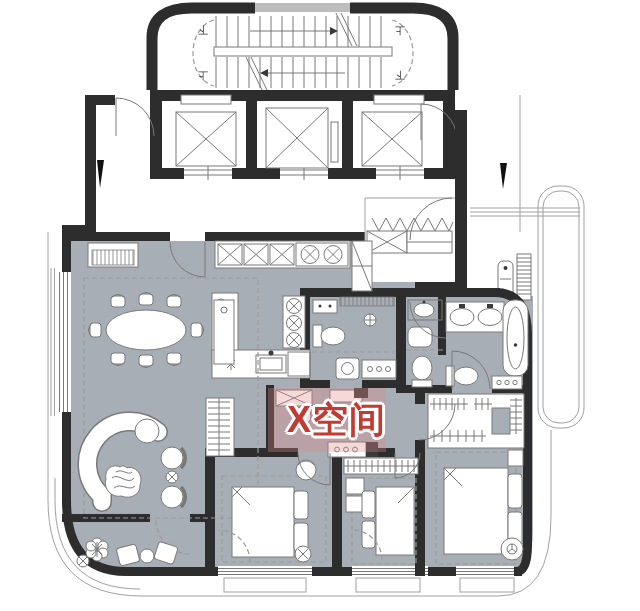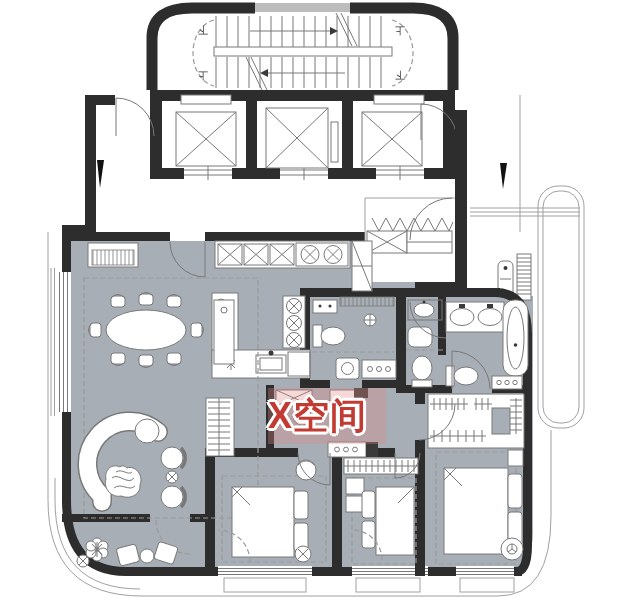--- a/index.html
+++ b/index.html
@@ -10,22 +10,22 @@
   .wall{fill:var(--p-wall,#2d2d2d);}
   .wl{stroke:var(--p-wall,#2d2d2d);fill:none;}
   .fx{fill:#fff;stroke:var(--p-line,#787878);stroke-width:1;}
   .gy{fill:var(--p-floor,#a8aeb6);stroke:var(--p-line,#787878);stroke-width:1;}
   .ln{stroke:var(--p-line,#787878);fill:none;stroke-width:1;}
   .lnl{stroke:var(--p-line_light,#a0a0a0);fill:none;stroke-width:1;}
   .dsh{stroke:var(--p-dash,#9a9a9a);fill:none;stroke-width:1.2;stroke-dasharray:5 3;}
   .flr{fill:var(--p-floor,#a8aeb6);}
   .dark{fill:var(--p-accent_dark,#3a3a3a);}
   .stxt{font:10px "Liberation Sans",sans-serif;fill:#333;}
-  .wm{position:absolute;left:268px;top:388px;width:118px;height:56px;
-      display:flex;align-items:center;justify-content:flex-start;
+  .wm{position:absolute;left:268px;top:388px;width:118px;height:64px;
+      display:flex;align-items:center;justify-content:flex-end;
       background:var(--p-watermark_bg,rgba(225,135,135,.32));z-index:5;}
   .wm span{font-weight:bold;font-size:36px;letter-spacing:1px;
       color:var(--p-watermark_red,#c13b32);
       text-shadow:-2px -2px 0 #fff,2px -2px 0 #fff,-2px 2px 0 #fff,2px 2px 0 #fff,
                   0 -3px 0 #fff,0 3px 0 #fff,-3px 0 0 #fff,3px 0 0 #fff;}
 </style>
 </head>
 <body>
 
 <div class="canvas">

